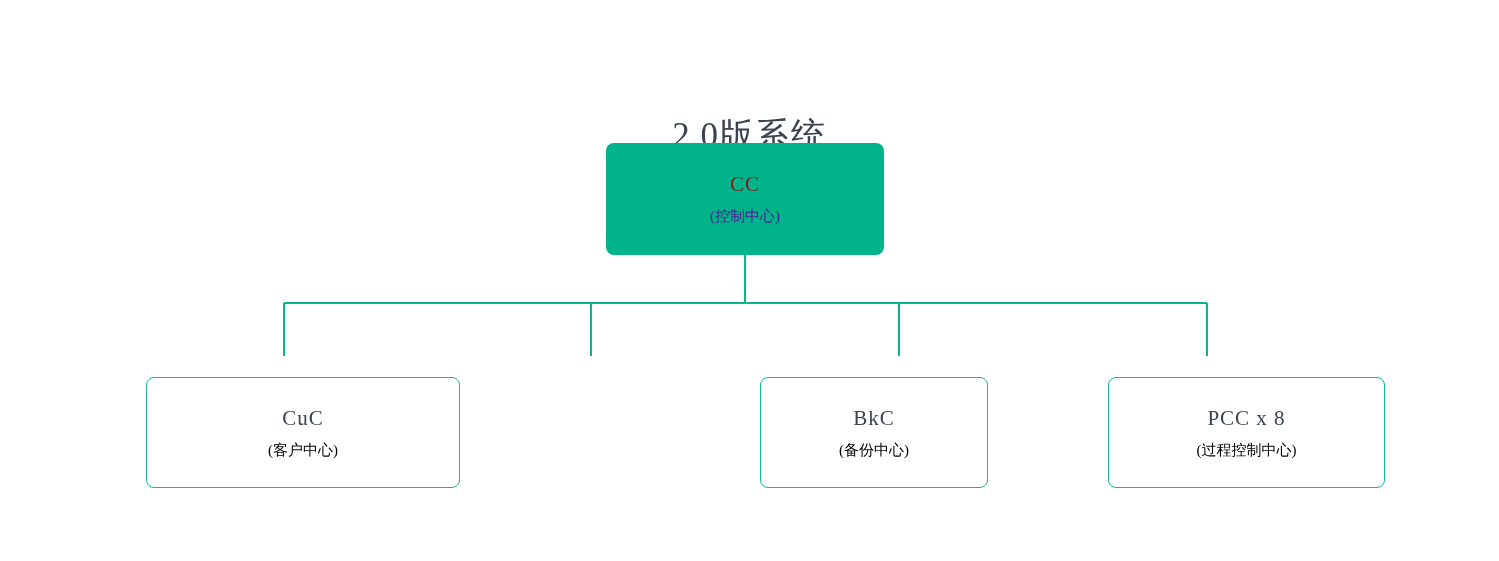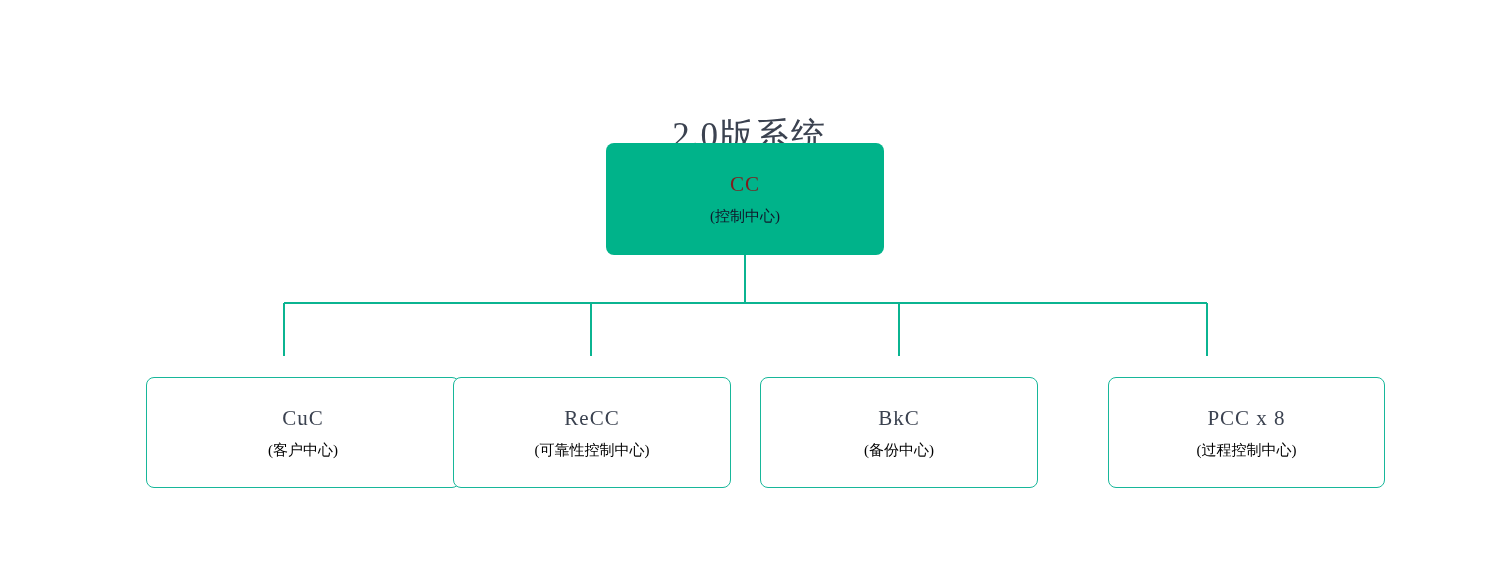--- a/index.html
+++ b/index.html
@@ -76,36 +76,36 @@
   .node--root {
     left: 606px;
     top: 143px;
     width: 278px;
     height: 112px;
     background: #00b38a;
     border: none;
     color: #ffffff;
   }
   .node--root .node-code { color: #7f1d1d; }
-  .node--root .node-desc { color: #0f172a; }
+  .node--root .node-desc { color: #4c1d95; }
 
   
   .node--child {
     top: 377px;
     height: 111px;
     background: #ffffff;
     border: 1.5px solid #17b79a;
     color: #3b4250;
   }
   .node--child .node-code { color: #3b4250; }
   .node--child .node-desc { color: #000000; }
 
   .node--child-0 { left: 146px;  width: 314px; }
   .node--child-1 { left: 453px;  width: 278px; }
-  .node--child-2 { left: 760px;  width: 278px; }
+  .node--child-2 { left: 760px;  width: 228px; }
   .node--child-3 { left: 1068px; width: 277px; margin-left: 40px; }
 </style>
 </head>
 <body>
 
 <div id="canvas">
 
   <div class="diagram-title">2.0版系统</div>
 
   <svg id="connectors" viewBox="0 0 1499 561" width="1499" height="561">
@@ -122,24 +122,20 @@
   <div class="node node--root">
     <div class="node-code">CC</div>
     <div class="node-desc">(控制中心)</div>
   </div>
 
   <div class="node node--child node--child-0">
     <div class="node-code">CuC</div>
     <div class="node-desc">(客户中心)</div>
   </div>
 
-  <div class="node node--child node--child-1">
-    <div class="node-code">ReCC</div>
-    <div class="node-desc">(可靠性控制中心)</div>
-  </div>
 
   <div class="node node--child node--child-2">
     <div class="node-code">BkC</div>
     <div class="node-desc">(备份中心)</div>
   </div>
 
   <div class="node node--child node--child-3">
     <div class="node-code">PCC x 8</div>
     <div class="node-desc">(过程控制中心)</div>
   </div>

